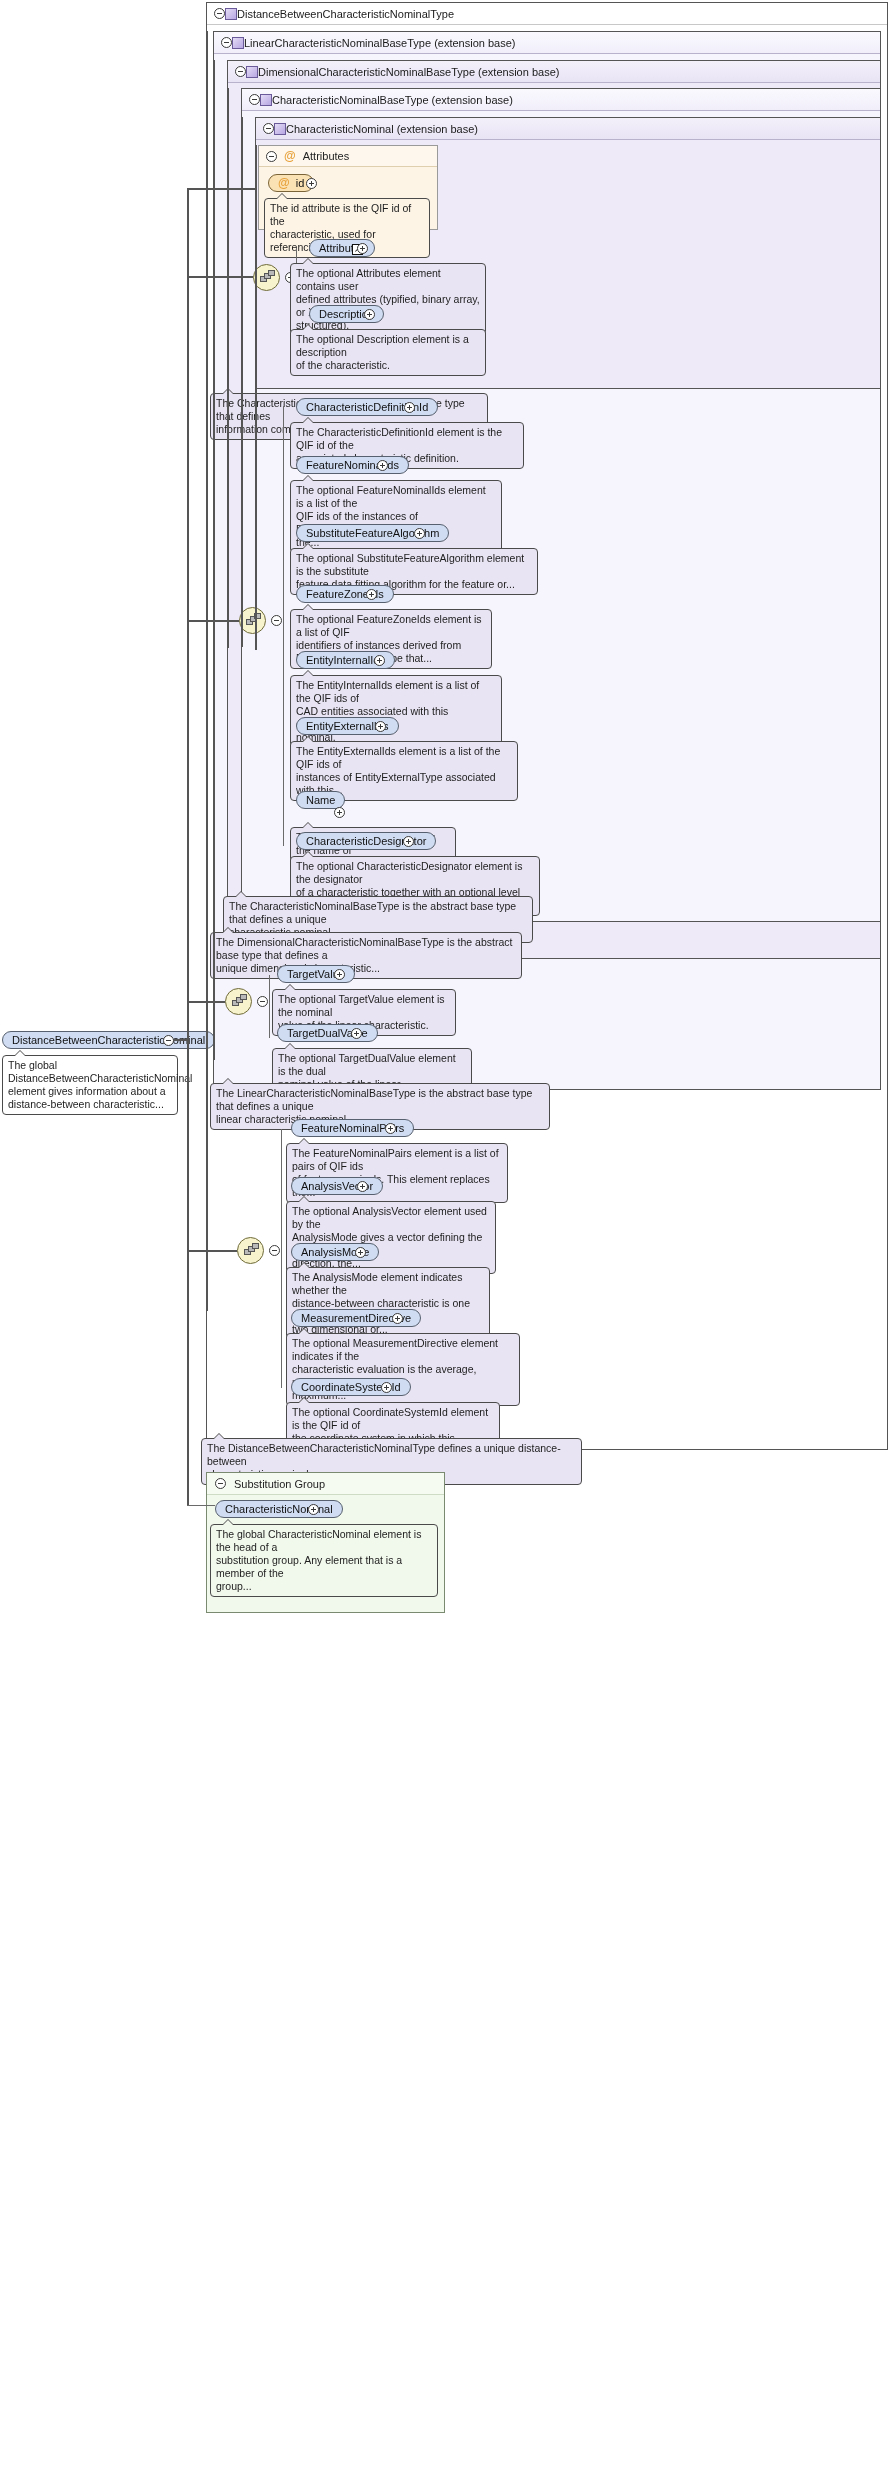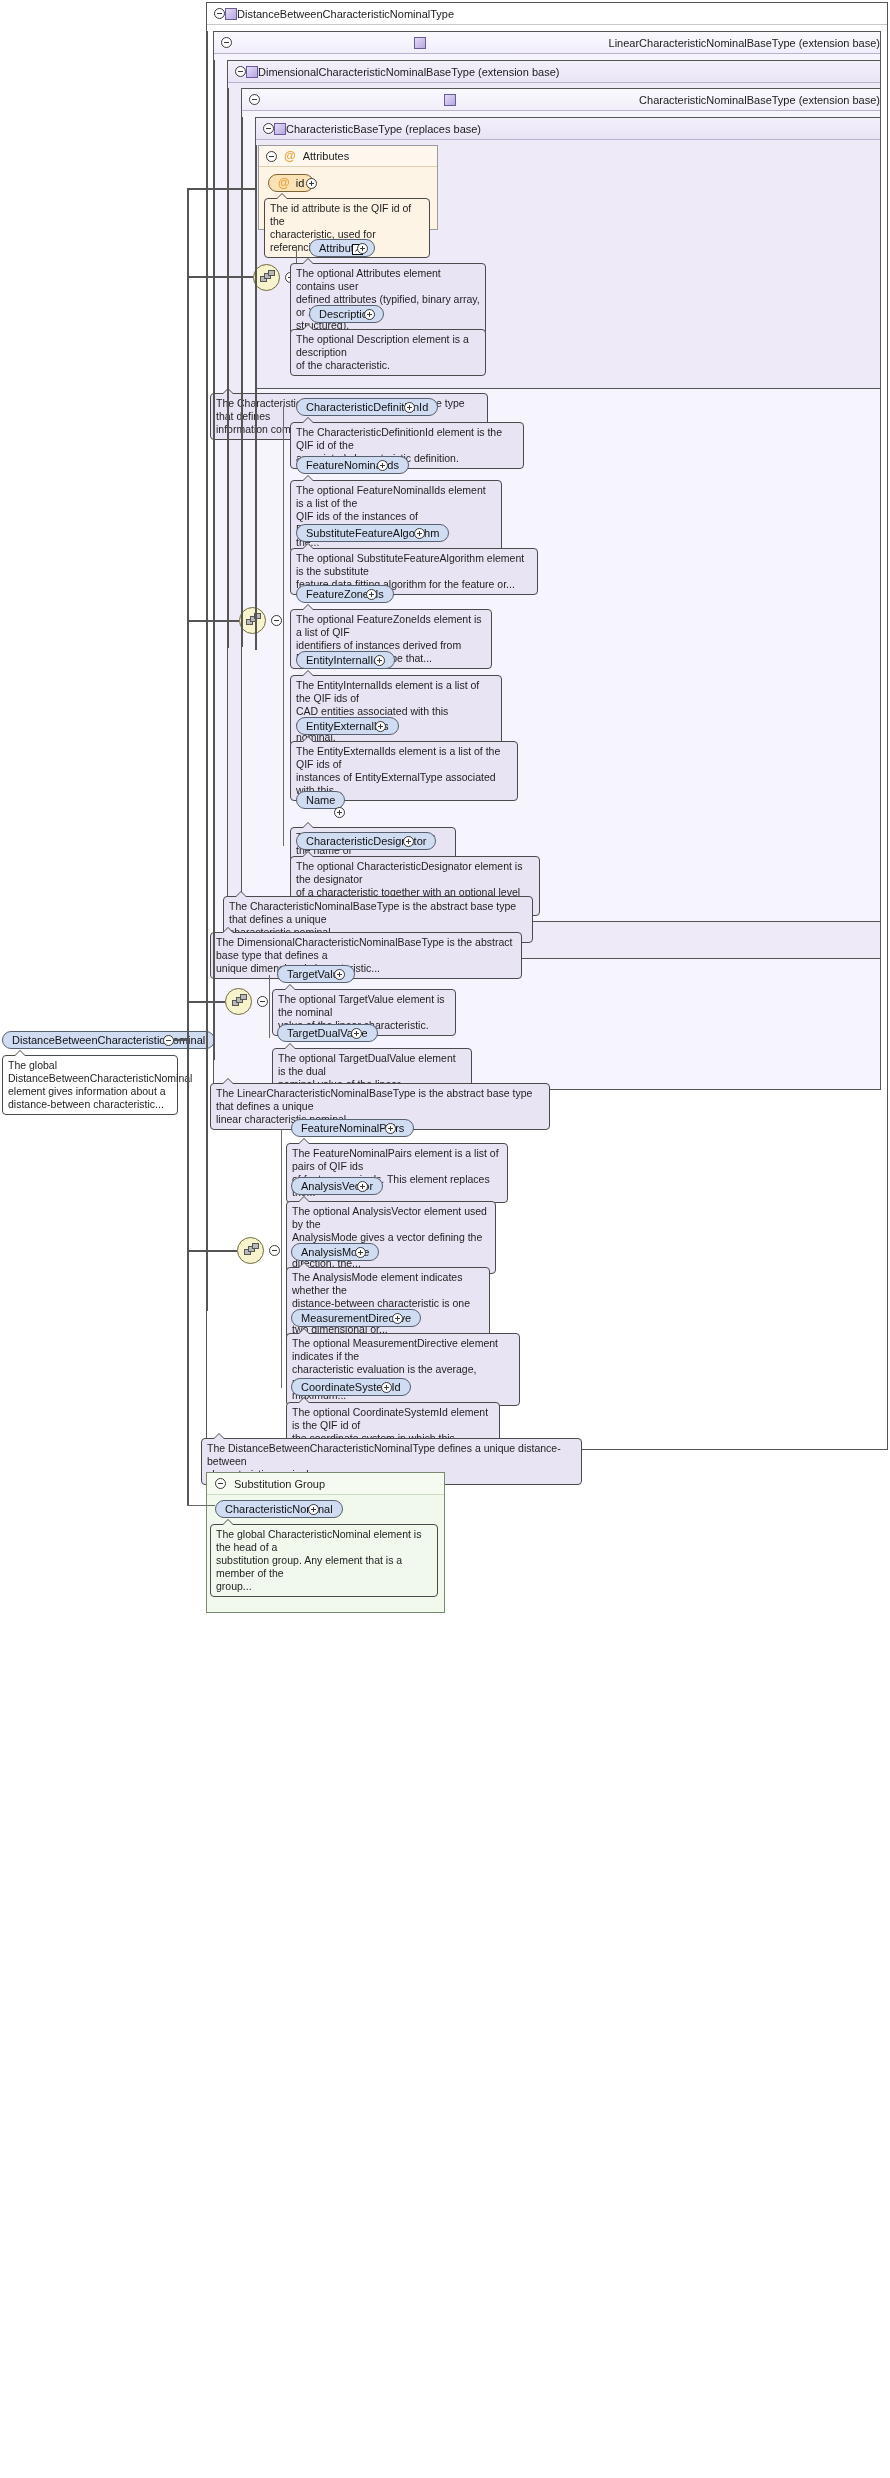--- a/index.html
+++ b/index.html
@@ -22,21 +22,21 @@
     display:flex; align-items:center; 
     padding-left:7px;
     border-bottom:1px solid #b9b2cd;
     background:linear-gradient(to bottom,#f3f0fa,#e9e4f5);
     font-size:11px; color:#1a1a1a;
     white-space:nowrap;
   }
   .frame.outer { background:#ffffff; }
   .frame.outer > .frame-head { background:#ffffff; border-bottom:1px solid #c8c8c8; }
   .frame.lvl1 { background:#f6f4fc; }
-  .frame.lvl1 > .frame-head { background:linear-gradient(to bottom,#faf9fe,#f1eefa);justify-content:space-between; }
+  .frame.lvl1 > .frame-head { background:linear-gradient(to bottom,#faf9fe,#f1eefa); }
 
   
   .tog {
     width:11px; height:11px; border-radius:50%;
     border:1px solid #3a3a3a; background:#fff;
     position:relative; flex:0 0 auto; display:inline-block;
   }
   .tog::before {
     content:""; position:absolute; left:2px; top:4px;
     width:5px; height:1px; background:#3a3a3a;
@@ -192,21 +192,21 @@
     <span class="tog"></span>
     <span class="cticon"></span>
     <span>CharacteristicNominalBaseType (extension base)</span>
   </div>
 </div>
 
 <div class="frame" style="left:255px; top:117px; width:626px; height:272px;">
   <div class="frame-head">
     <span class="tog"></span>
     <span class="cticon"></span>
-    <span>CharacteristicBaseType (replaces base)</span>
+    <span>CharacteristicNominal (extension base)</span>
   </div>
 </div>
 
 <div class="attrpanel" style="left:258px; top:145px; width:180px; height:85px;">
   <div class="frame-head">
     <span class="tog"></span>
     <span class="at-glyph">@</span>
     <span>Attributes</span>
   </div>
 </div>

